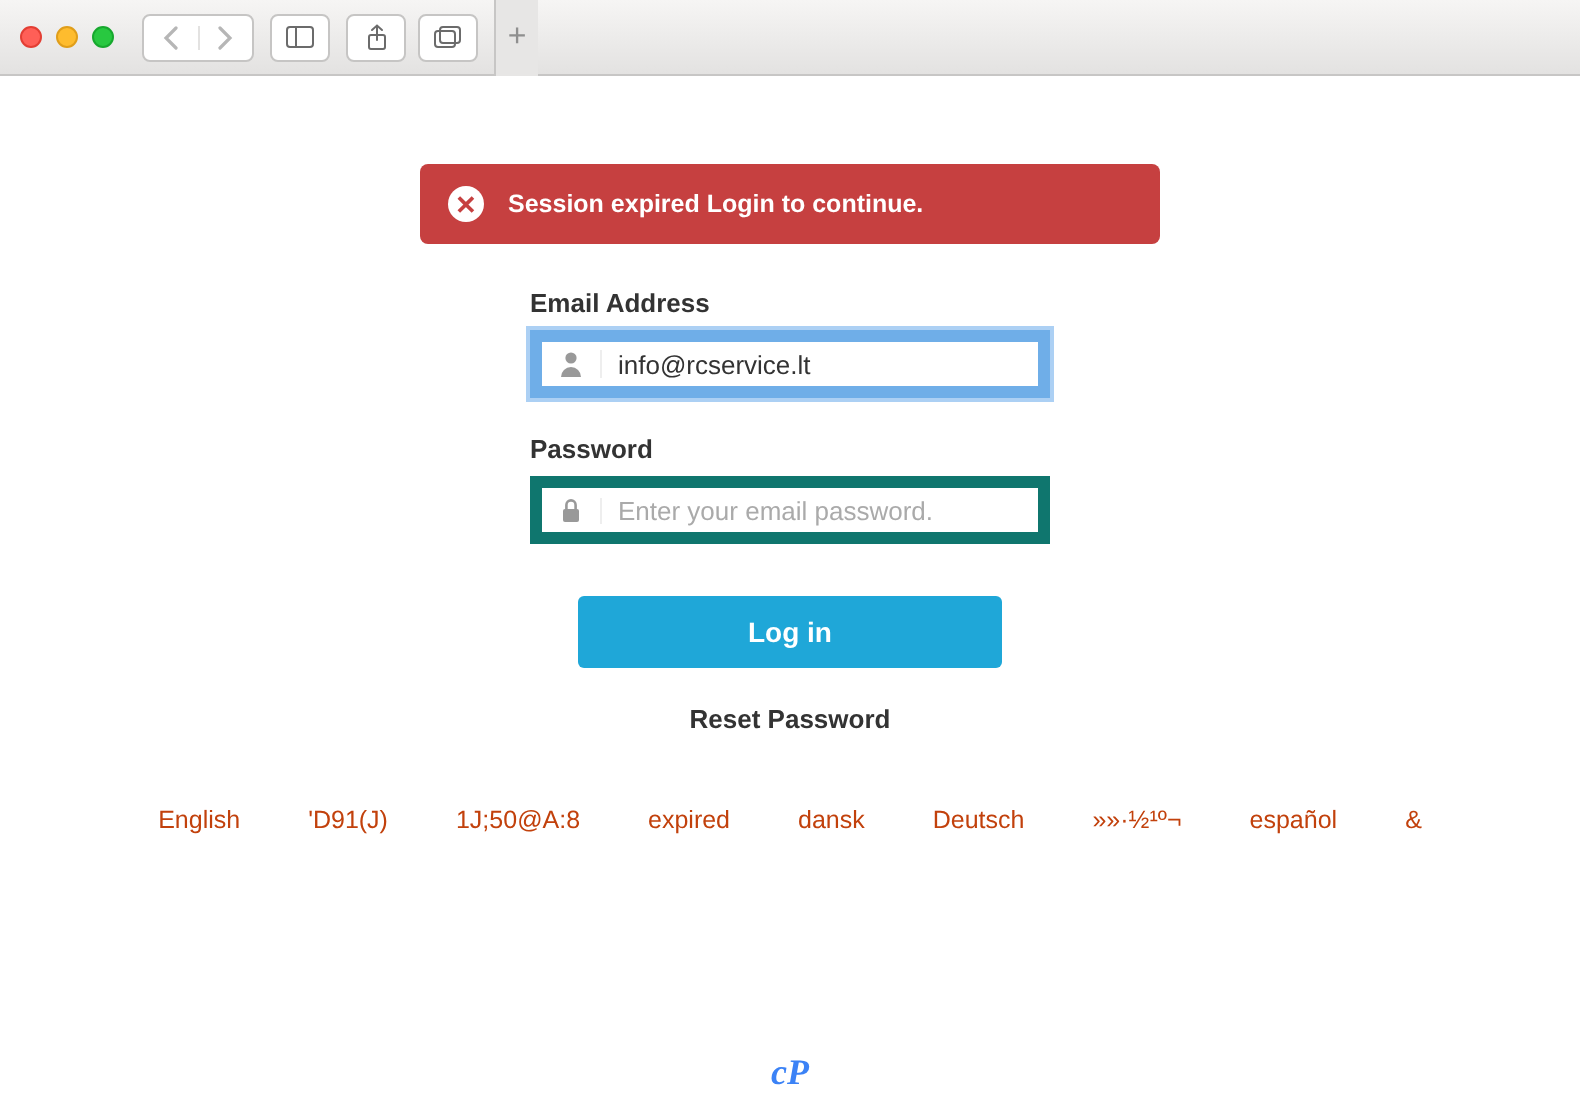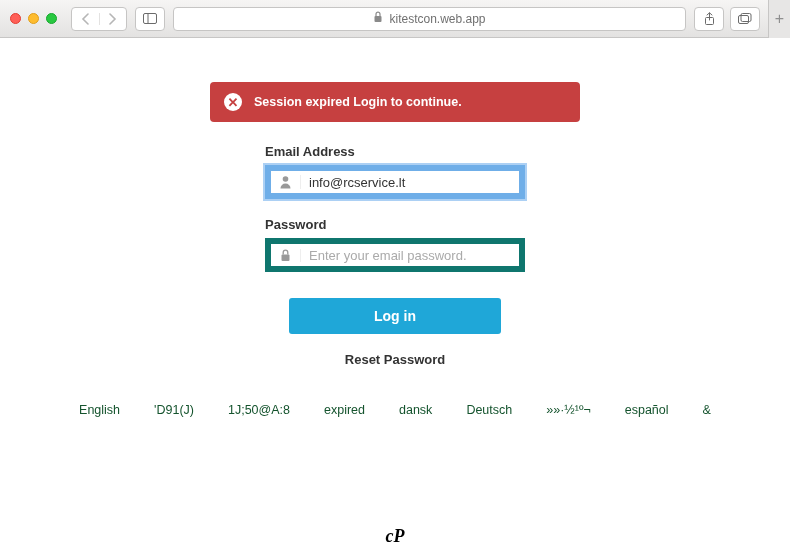--- a/index.html
+++ b/index.html
@@ -80,27 +80,27 @@
       flex: 1; border: none; outline: none; font-size: 13px; padding: 0 8px; color: #333; background: transparent;
     }
     .field input::placeholder { color: #aaa; }
     .login-btn {
       margin-top: 26px; width: 212px; height: 36px;
       background: #1fa7d8; color: #fff; border: none; border-radius: 3px;
       font-size: 14px; font-weight: 600; cursor: pointer;
     }
     .reset { margin-top: 18px; font-size: 13px; font-weight: 700; color: #333; cursor: pointer; }
     .langs {
-      margin-top: 36px; display: flex; gap: 34px; font-size: 12.5px; color: #14532d;
+      margin-top: 36px; display: flex; gap: 34px; font-size: 12.5px; color: #c2410c;
       align-items: center;
     }
     .langs span { cursor: pointer; }
     .footer-logo {
       position: absolute; bottom: 12px; left: 50%; transform: translateX(-50%);
-      font-family: Georgia, serif; font-style: italic; font-size: 18px; color: #000000; font-weight: 700;
+      font-family: Georgia, serif; font-style: italic; font-size: 18px; color: #3b82f6; font-weight: 700;
     }
   </style>
 </head>
 <body>
 
 <div class="browser-chrome">
   <div class="traffic-lights">
     <div class="tl tl-close"></div>
     <div class="tl tl-min"></div>
     <div class="tl tl-max"></div>
@@ -115,29 +115,20 @@
       <svg width="9" height="12" viewBox="0 0 9 12">
           <path d="M2 1 L7 6 L2 11" stroke="currentColor" stroke-width="1.6" fill="none" stroke-linecap="round"></path>
         </svg>
     </div>
   </div>
   <div class="icon-btn">
     <svg width="14" height="11" viewBox="0 0 14 11">
         <rect x="0.5" y="0.5" width="13" height="10" rx="1.5" fill="none" stroke="currentColor"></rect>
         <line x1="5" y1="0.5" x2="5" y2="10.5" stroke="currentColor"></line>
       </svg>
-  </div>
-  <div class="addr-bar">
-    <span class="lock">
-      <svg width="10" height="12" viewBox="0 0 10 12">
-          <rect x="1.5" y="5" width="7" height="6" rx="1" fill="currentColor"></rect>
-          <path d="M3 5 V3.2 a2 2 0 0 1 4 0 V5" fill="none" stroke="currentColor" stroke-width="1.2"></path>
-        </svg>
-    </span>
-    <span>kitestcon.web.app</span>
   </div>
   <div class="right-btns">
     <div class="icon-btn">
       <svg width="13" height="14" viewBox="0 0 13 14">
           <rect x="2.5" y="5.5" width="8" height="7" rx="1" fill="none" stroke="currentColor"></rect>
           <path d="M6.5 1 V8 M4 3 L6.5 0.8 L9 3" fill="none" stroke="currentColor" stroke-linecap="round"></path>
         </svg>
     </div>
     <div class="icon-btn">
       <svg width="14" height="12" viewBox="0 0 14 12">

